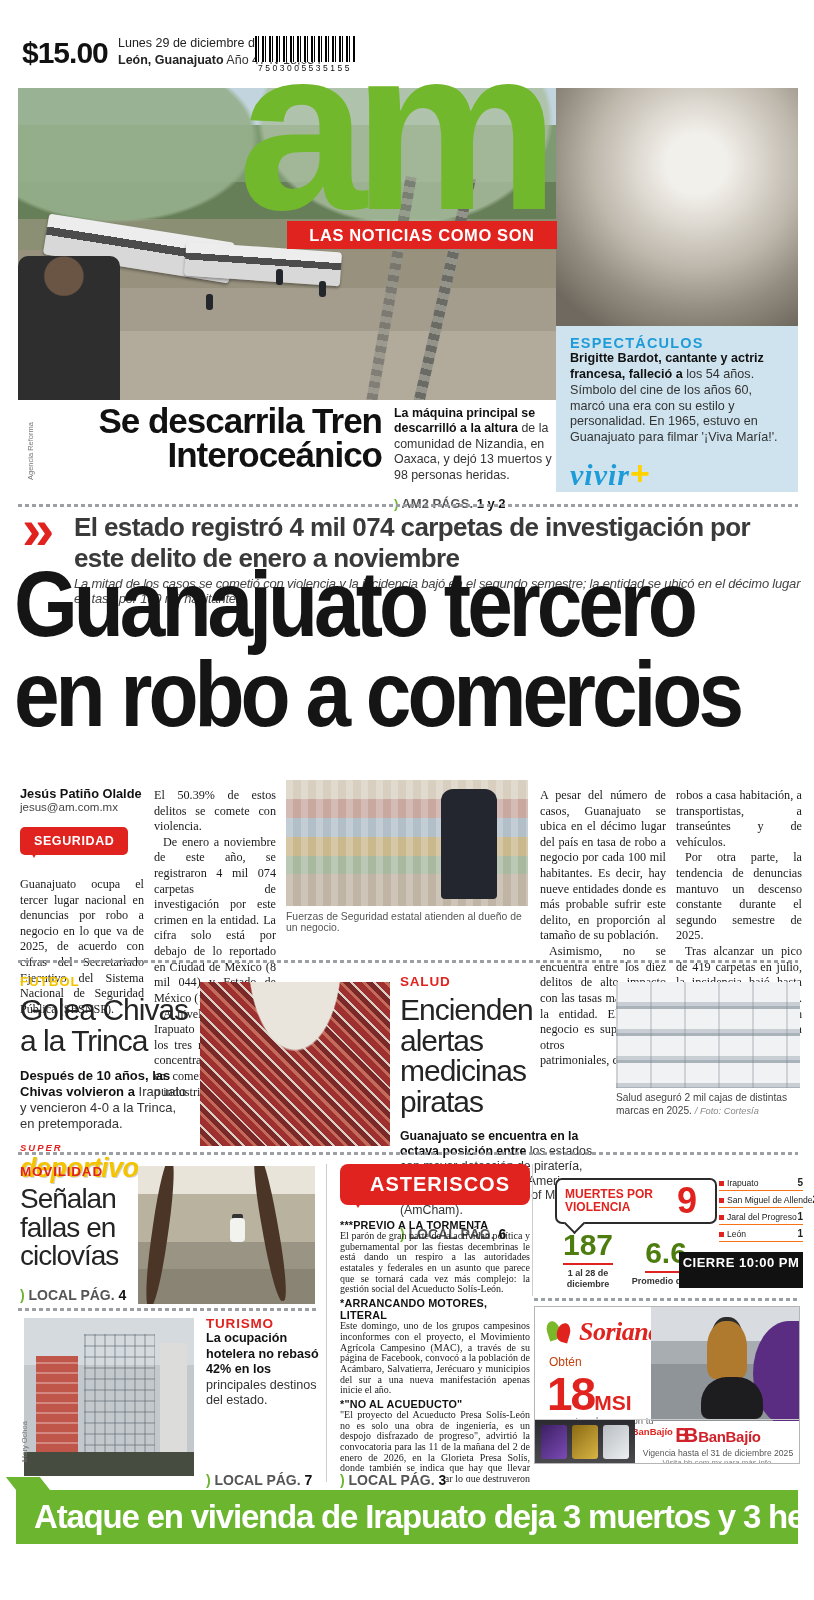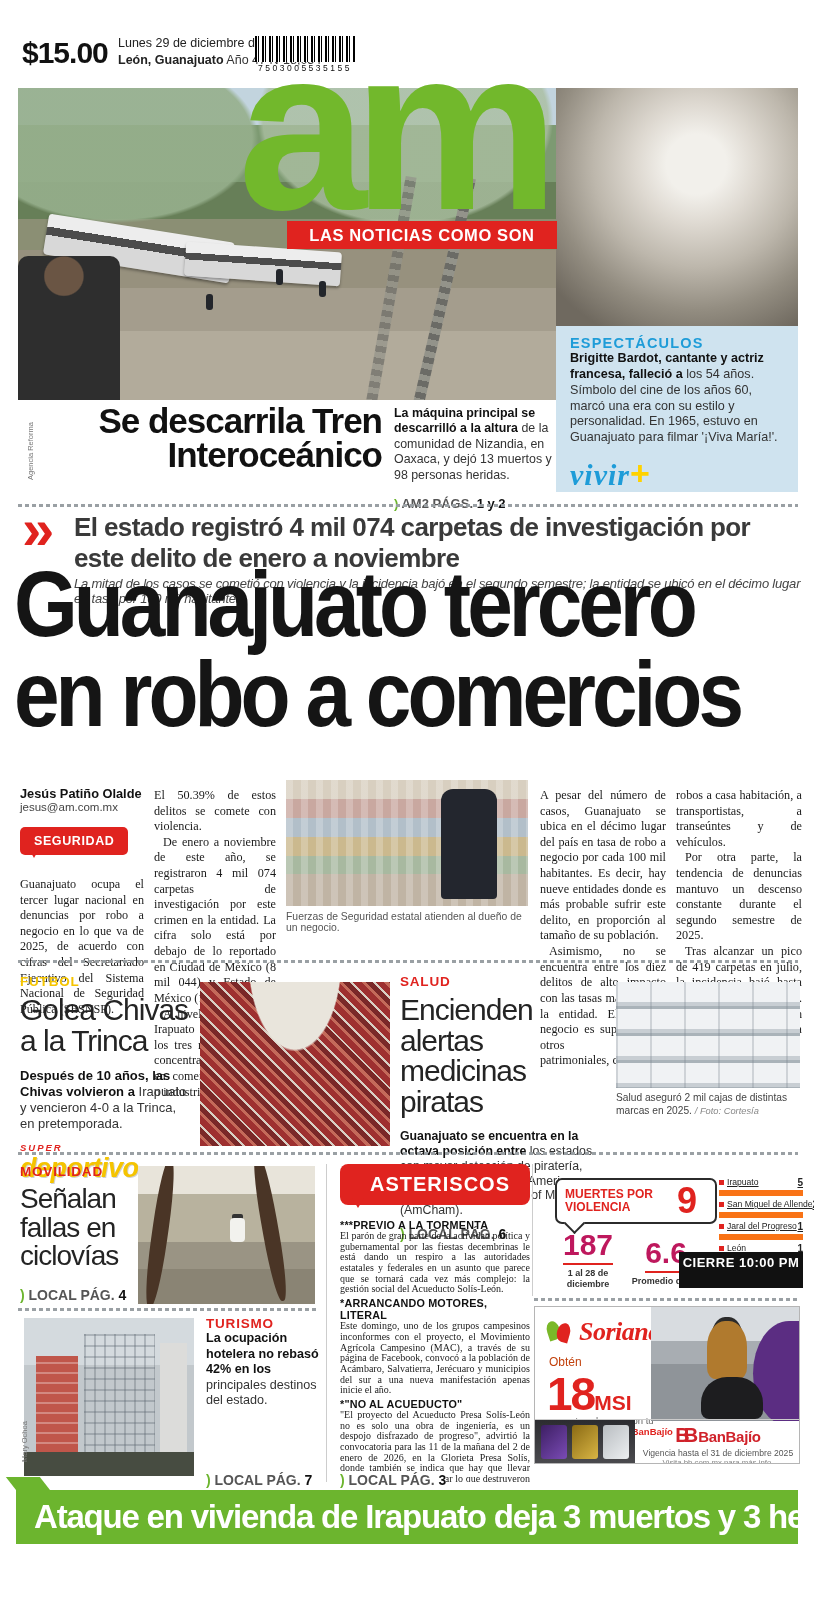--- a/index.html
+++ b/index.html
@@ -130,26 +130,26 @@
   .ast-b { font-family:"Liberation Serif",serif; font-size:10px; line-height:1.07; text-align:justify; color:#1a1a1a; margin-bottom:2px; }
   .ast-ref { position:absolute; left:340px; top:1472px; font-size:14px; background:#fff; }
   .tur-ref { position:absolute; left:206px; top:1472px; font-size:14px; }
 
   .violence { position:absolute; left:532px; top:1164px; width:268px; height:132px; border-left:1px solid #cdcdcd; }
   .vbubble { position:absolute; left:22px; top:14px; width:162px; height:46px; border:2px solid #2b2b2b; border-radius:7px; background:#fff; display:flex; align-items:center; padding:0 8px; }
   .vbubble::after { content:""; position:absolute; left:10px; bottom:-9px; width:13px; height:13px; background:#fff; border-left:2px solid #2b2b2b; border-bottom:2px solid #2b2b2b; transform:rotate(-45deg); }
   .vlabel { color:#e0231f; font-weight:700; font-size:12px; line-height:1.05; width:104px; }
   .vcount { color:#e0231f; font-weight:700; font-size:36px; margin-left:8px; }
   .vstat { position:absolute; text-align:center; }
-  .vstat .num { color:#be185d; font-weight:700; font-size:30px; border-bottom:2.5px solid #e0231f; display:inline-block; line-height:1; padding-bottom:3px; }
+  .vstat .num { color:#4d7c0f; font-weight:700; font-size:30px; border-bottom:2.5px solid #e0231f; display:inline-block; line-height:1; padding-bottom:3px; }
   .vstat .cap { font-size:9px; color:#333; font-weight:700; margin-top:3px; line-height:1.2; }
   .vs1 { left:22px; top:66px; width:66px; }
   .vs2 { left:96px; top:74px; width:74px; }
   .citylist { position:absolute; left:186px; top:10px; width:84px; }
-  .cityrow { display:flex; justify-content:space-between; border-bottom:6px solid #f97316; padding:3px 0 2px 0; font-size:8.6px; white-space:nowrap; color:#222;text-decoration:underline; }
+  .cityrow { display:flex; justify-content:space-between; align-items:center; border-bottom:1px solid #f97316; padding:3px 0 2px 0; font-size:8.6px; white-space:nowrap; color:#222; }
   .cityrow .dot { width:5px; height:5px; background:#e0231f; display:inline-block; margin-right:3px; }
   .cityrow b { font-size:10px; }
   .cierre { position:absolute; left:146px; top:88px; width:124px; height:36px; background:#111; color:#fff; font-weight:700; font-size:13px; text-align:center; line-height:22px; letter-spacing:.5px; }
 
   
   .hotel-photo { position:absolute; left:24px; top:1318px; width:170px; height:158px; overflow:hidden; background:linear-gradient(180deg,#d4dade 0 30%,#c2c8cc 30%); }
   .bldA { position:absolute; left:7%; top:24%; width:25%; height:62%; background:#c0564a;
     background-image:repeating-linear-gradient(0deg, rgba(255,255,255,.3) 0 2px, transparent 2px 10px); }
   .bldB { position:absolute; left:35%; top:10%; width:42%; height:78%; background:linear-gradient(#ececec,#cdcdcd);
     background-image:repeating-linear-gradient(90deg, rgba(90,100,110,.32) 0 2px, transparent 2px 10px),repeating-linear-gradient(0deg, rgba(90,100,110,.32) 0 2px, transparent 2px 11px); }

